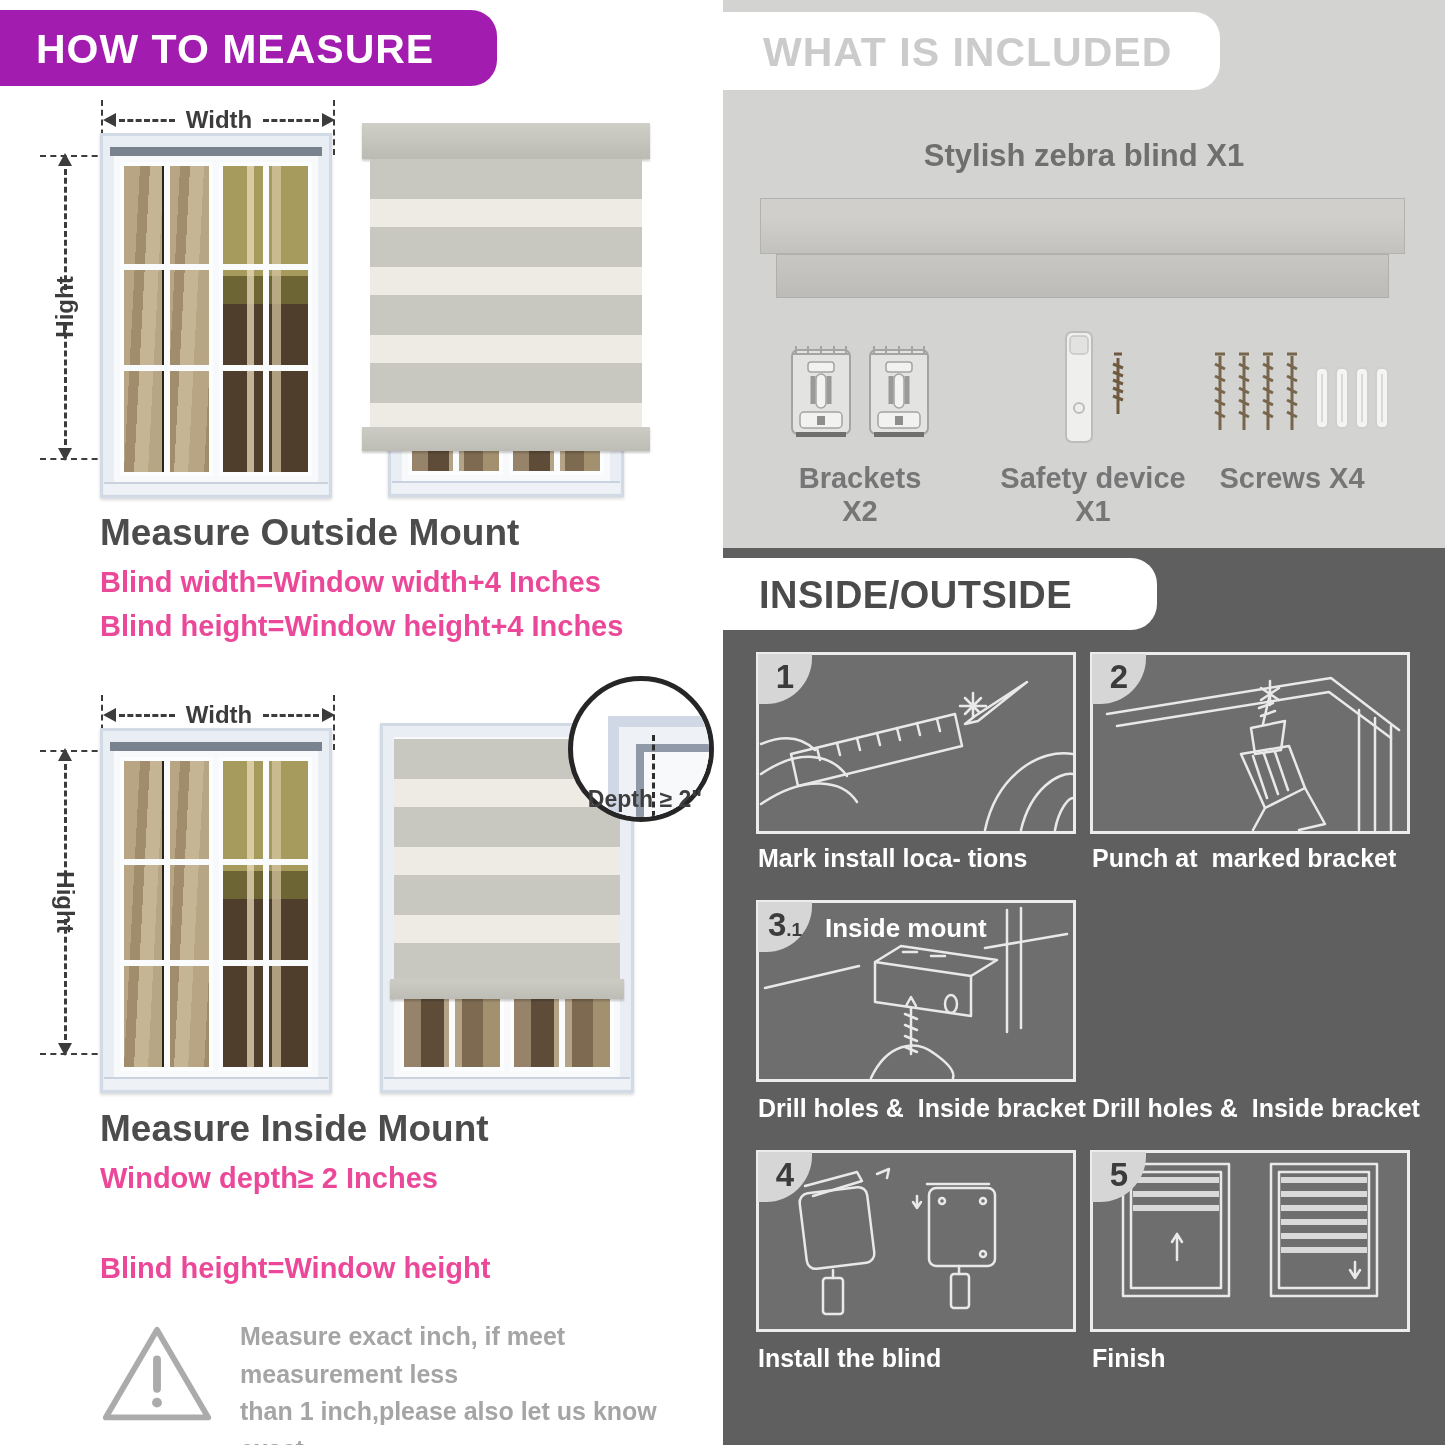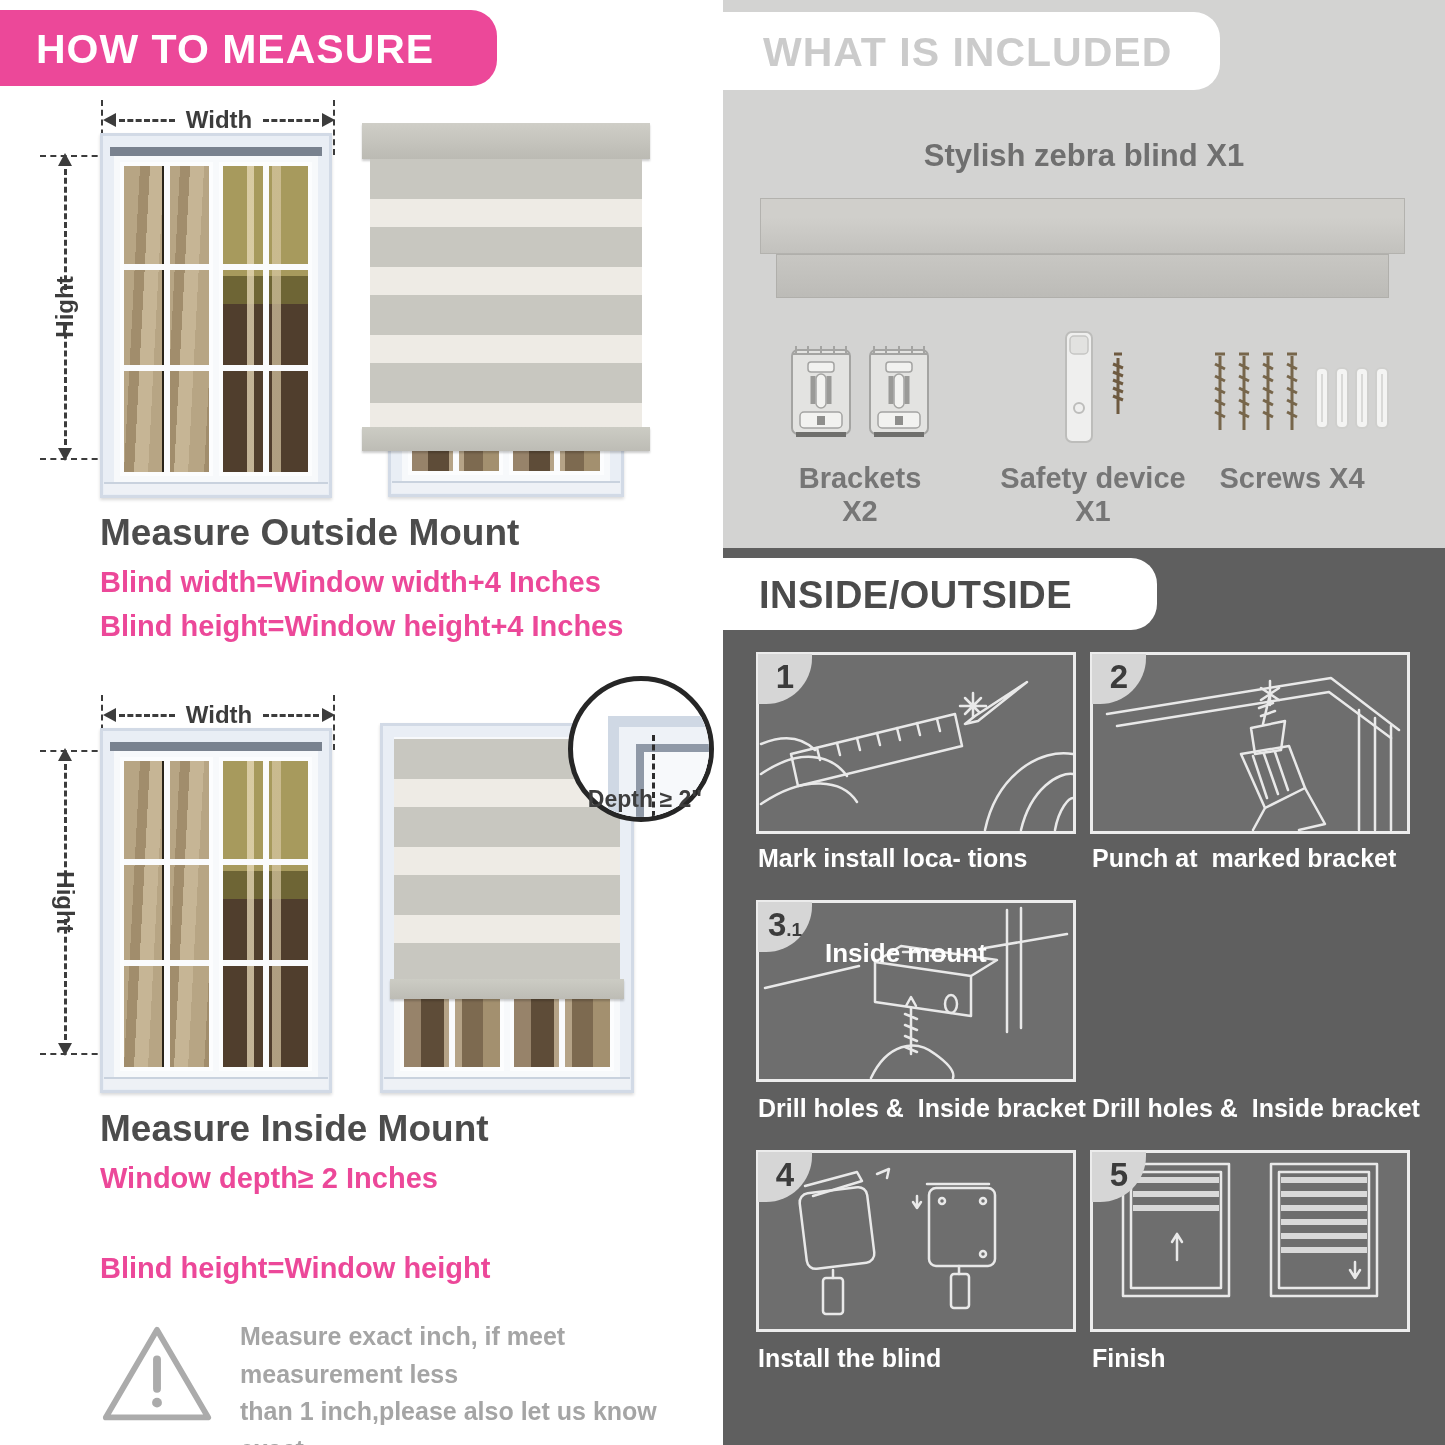--- a/index.html
+++ b/index.html
@@ -3,21 +3,21 @@
 <meta charset="utf-8">
 <style>
   html,body{margin:0;padding:0;background:#fff;}
   .page{position:relative;width:1445px;height:1445px;background:#ffffff;overflow:hidden;
         font-family:"Liberation Sans",sans-serif;}
 
   
   .abs{position:absolute;}
 
   
-  .how-header{left:0;top:10px;width:497px;height:76px;background:#ec4899;
+  .how-header{left:0;top:10px;width:497px;height:76px;background:#a21caf;
     border-radius:0 26px 26px 0;color:#ffffff;font-size:41px;font-weight:700;
     line-height:78px;padding-left:36px;letter-spacing:1px;box-sizing:border-box;}
 
   
   .win{background:#e9eef5;box-shadow:inset 0 0 0 3px #d2dae6, 0 2px 3px rgba(0,0,0,.15);}
   .win .track{position:absolute;left:10px;right:10px;top:14px;height:9px;background:#79828f;}
   .win .sashes{position:absolute;left:14px;right:14px;top:23px;bottom:16px;background:#f7f9fb;
     display:flex;gap:6px;padding:6px;box-sizing:border-box;}
   .sash{flex:1;position:relative;border:4px solid #fcfdfe;overflow:hidden;background:#fff;}
   .photo{position:absolute;inset:0;}
@@ -87,21 +87,21 @@
   
   .mount-section{left:723px;top:548px;width:722px;height:897px;background:#5f5f5f;}
   .mount-header{left:723px;top:558px;width:434px;height:72px;background:#ffffff;
     border-radius:0 26px 26px 0;color:#4b4b4b;font-size:38px;font-weight:700;
     line-height:74px;padding-left:36px;letter-spacing:.5px;box-sizing:border-box;}
   .panel{width:320px;height:182px;background:#6e6e6e;border:3px solid #ececec;box-sizing:border-box;}
   .badge{position:absolute;left:-1px;top:-1px;width:54px;height:50px;background:#d6d6d6;
     border-radius:0 0 46px 0;color:#3c3c3c;font-weight:700;font-size:33px;line-height:46px;
     text-align:center;z-index:2;}
   .badge .sub{font-size:19px;}
-  .step-title{position:absolute;left:66px;top:10px;color:#ffffff;font-weight:700;font-size:26px;z-index:2;margin-top:25px;}
+  .step-title{position:absolute;left:66px;top:10px;color:#ffffff;font-weight:700;font-size:26px;z-index:2;}
   .caption{color:#ffffff;font-weight:700;font-size:25px;white-space:pre-wrap;}
   .art{position:absolute;inset:0;}
   .art svg{width:100%;height:100%;}
   .ln{stroke:#e9e9e9;stroke-width:2.5;fill:none;stroke-linecap:round;stroke-linejoin:round;}
   .lnf{stroke:#e9e9e9;stroke-width:2.5;fill:#6e6e6e;stroke-linecap:round;stroke-linejoin:round;}
   .stripe{stroke:#d9d9d9;stroke-width:6;}
 </style>
 </head>
 <body>
 

